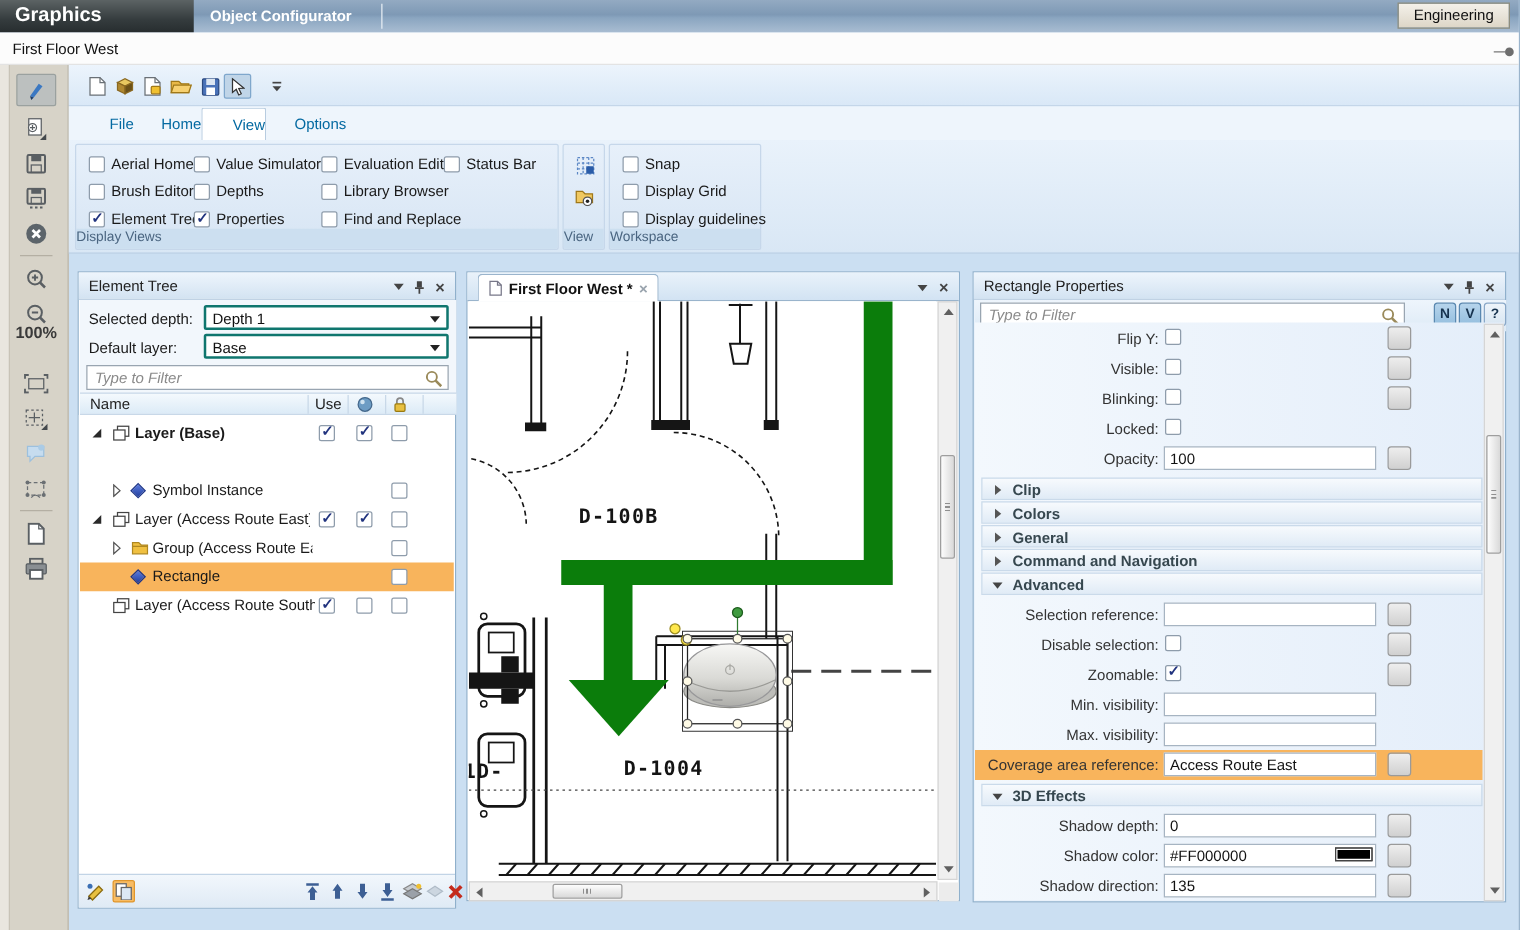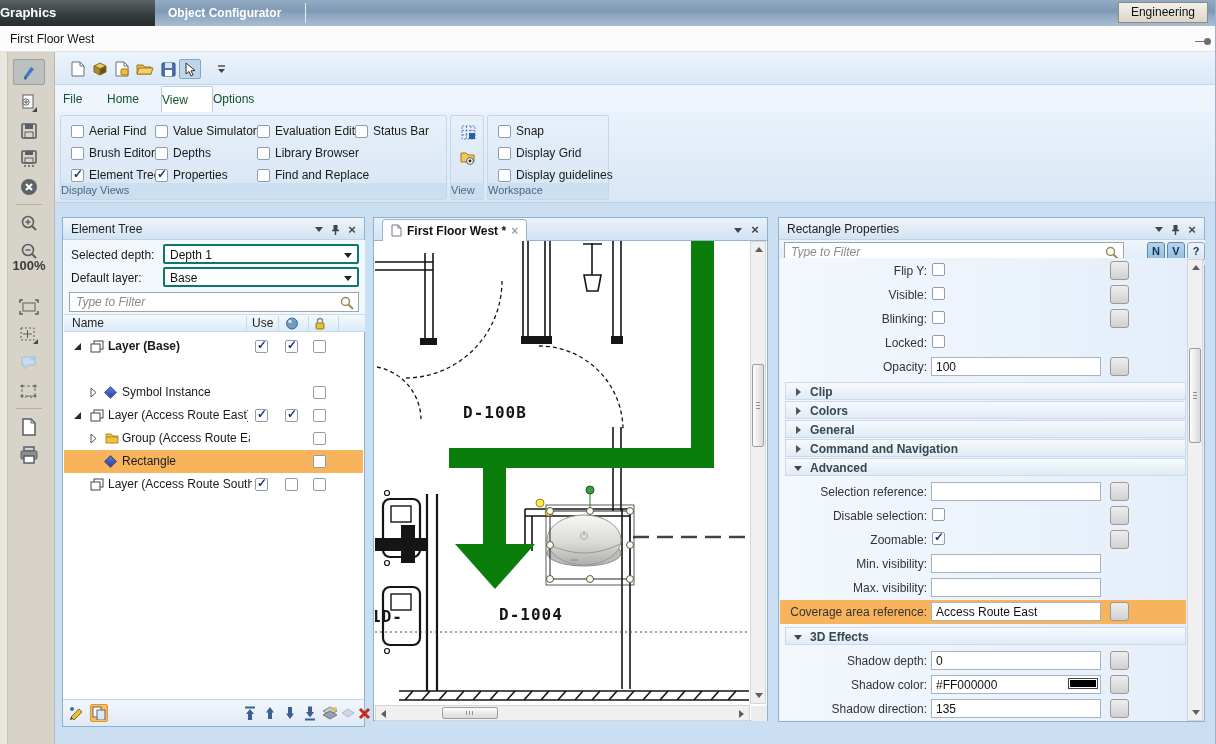--- a/index.html
+++ b/index.html
@@ -2,21 +2,21 @@
 <html><head>
 <meta charset="utf-8">
 <style>
   html,body{margin:0;padding:0;background:#eee;}
   *{box-sizing:border-box;font-family:"Liberation Sans",sans-serif;}
   .app{position:relative;width:1216px;height:744px;overflow:hidden;background:#cbdff2;border-right:1px solid #9ab4cc;}
   .abs{position:absolute;}
 
   
   .topbar{position:absolute;left:0;top:0;width:1216px;height:26px;background:linear-gradient(180deg,#93aac2,#7e99b5 45%,#8aa5c0 55%,#a9bdd2);}
-  .tab-graphics{position:absolute;left:0;top:0;width:155px;height:26px;background:linear-gradient(180deg,#5c6364,#353c3e 60%,#272d2f);color:#fff;font-weight:bold;font-size:13px;line-height:26px;padding-left:0;}
+  .tab-graphics{position:absolute;left:0;top:0;width:155px;height:26px;background:linear-gradient(180deg,#5c6364,#353c3e 60%,#272d2f);color:#fff;font-weight:bold;font-size:16px;line-height:26px;padding-left:12px;}
   .tab-objconf{position:absolute;left:158px;top:0;height:26px;color:#fff;font-weight:bold;font-size:12px;line-height:26px;padding-left:10px;}
   .topbar-sep{position:absolute;left:305px;top:3px;width:1px;height:20px;background:#e6edf4;}
   .engineering-btn{position:absolute;right:8px;top:2px;height:21px;padding:0 12px;background:linear-gradient(180deg,#f4f1ea,#ddd6c7);border:1px solid #8d8d7e;font-size:12px;color:#111;line-height:19px;}
 
   
   .breadcrumb-row{position:absolute;left:0;top:26px;width:1216px;height:26px;background:#fcfcfc;border-bottom:1px solid #e3e3e3;}
   .breadcrumb-row .bc-text{position:absolute;left:10px;top:6px;font-size:12px;color:#111;}
   .bc-handle{position:absolute;right:5px;top:12px;width:16px;height:7px;}
   .bc-handle .line{position:absolute;left:0;top:3px;width:9px;height:1px;background:#777;}
   .bc-handle .dot{position:absolute;right:0;top:0;width:7px;height:7px;border-radius:50%;background:#6e6e6e;}
@@ -29,21 +29,21 @@
   .lt-sep{position:absolute;left:16px;width:26px;height:1px;background:#b4af a3;background:#b4afa3;}
   .lt-zoom{font-size:13px;font-weight:bold;color:#3a3a3a;}
 
   
   .qat{position:absolute;left:55px;top:52px;width:1161px;height:33px;background:linear-gradient(180deg,#ecf4fc,#d9e8f7);border-bottom:1px solid #c4d6e9;}
   .qat-ico{position:absolute;top:7px;width:22px;height:20px;display:flex;align-items:center;justify-content:center;}
   .qat-ico.sel{background:#c0d5e8;border:1px solid #7fa7cc;border-radius:2px;}
 
   
   .ribbon-tabrow{position:absolute;left:55px;top:85px;width:1161px;height:27px;background:#eef5fc;}
-  .rtab{position:absolute;top:1px;height:26px;line-height:26px;font-size:12px;color:#14532d;text-align:left;}
+  .rtab{position:absolute;top:1px;height:26px;line-height:26px;font-size:12px;color:#0369a1;text-align:right;}
   .rtab.active{background:#fff;border:1px solid #b8cce0;border-bottom:none;border-radius:2px 2px 0 0;}
 
   
   .ribbon{position:absolute;left:55px;top:112px;width:1161px;height:91px;background:linear-gradient(180deg,#e9f2fb,#d9e7f5);border-bottom:1px solid #bed2e6;}
   .rgroup{position:absolute;top:3px;height:85px;background:linear-gradient(180deg,#e7f0fa,#d7e5f4);border:1px solid #c6d7ea;border-radius:2px;}
   .rgroup-label{position:absolute;left:0;bottom:0;width:100%;height:16px;background:#ccdff0;color:#4a6580;font-size:11px;text-align:left;line-height:15px;border-radius:0 0 2px 2px;}
   .cb{width:13px;height:13px;background:#fff;border:1px solid #8e9cab;border-radius:2px;position:relative;display:inline-block;flex:none;}
   .cb.checked::after{content:"✓";position:absolute;left:1px;top:-3px;font-size:12px;font-weight:bold;color:#21337e;}
   .rcheck{position:absolute;height:16px;display:flex;align-items:center;gap:5px;font-size:12px;color:#1a1a1a;white-space:nowrap;}
   .ricon-btn{position:absolute;left:6px;width:22px;height:22px;display:flex;align-items:center;justify-content:center;}
@@ -283,21 +283,21 @@
     <div class="rtab" style="left:52px;width:54px">Home</div>
     <div class="rtab active" style="left:106px;width:52px">View</div>
     <div class="rtab" style="left:158px;width:64px">Options</div>
   </div>
 
   <div class="ribbon">
 
     <div class="rgroup" style="left:5px;width:387px">
       <div class="rcheck" style="left:10px;top:7px">
           <span class="cb"></span>
-          <span>Aerial Find</span>
+          <span>Aerial Home</span>
         </div>
       <div class="rcheck" style="left:10px;top:29px">
           <span class="cb"></span>
           <span>Brush Editor</span>
         </div>
       <div class="rcheck" style="left:10px;top:51px">
           <span class="cb checked"></span>
           <span>Element Tree</span>
         </div>
       <div class="rcheck" style="left:94px;top:7px">

